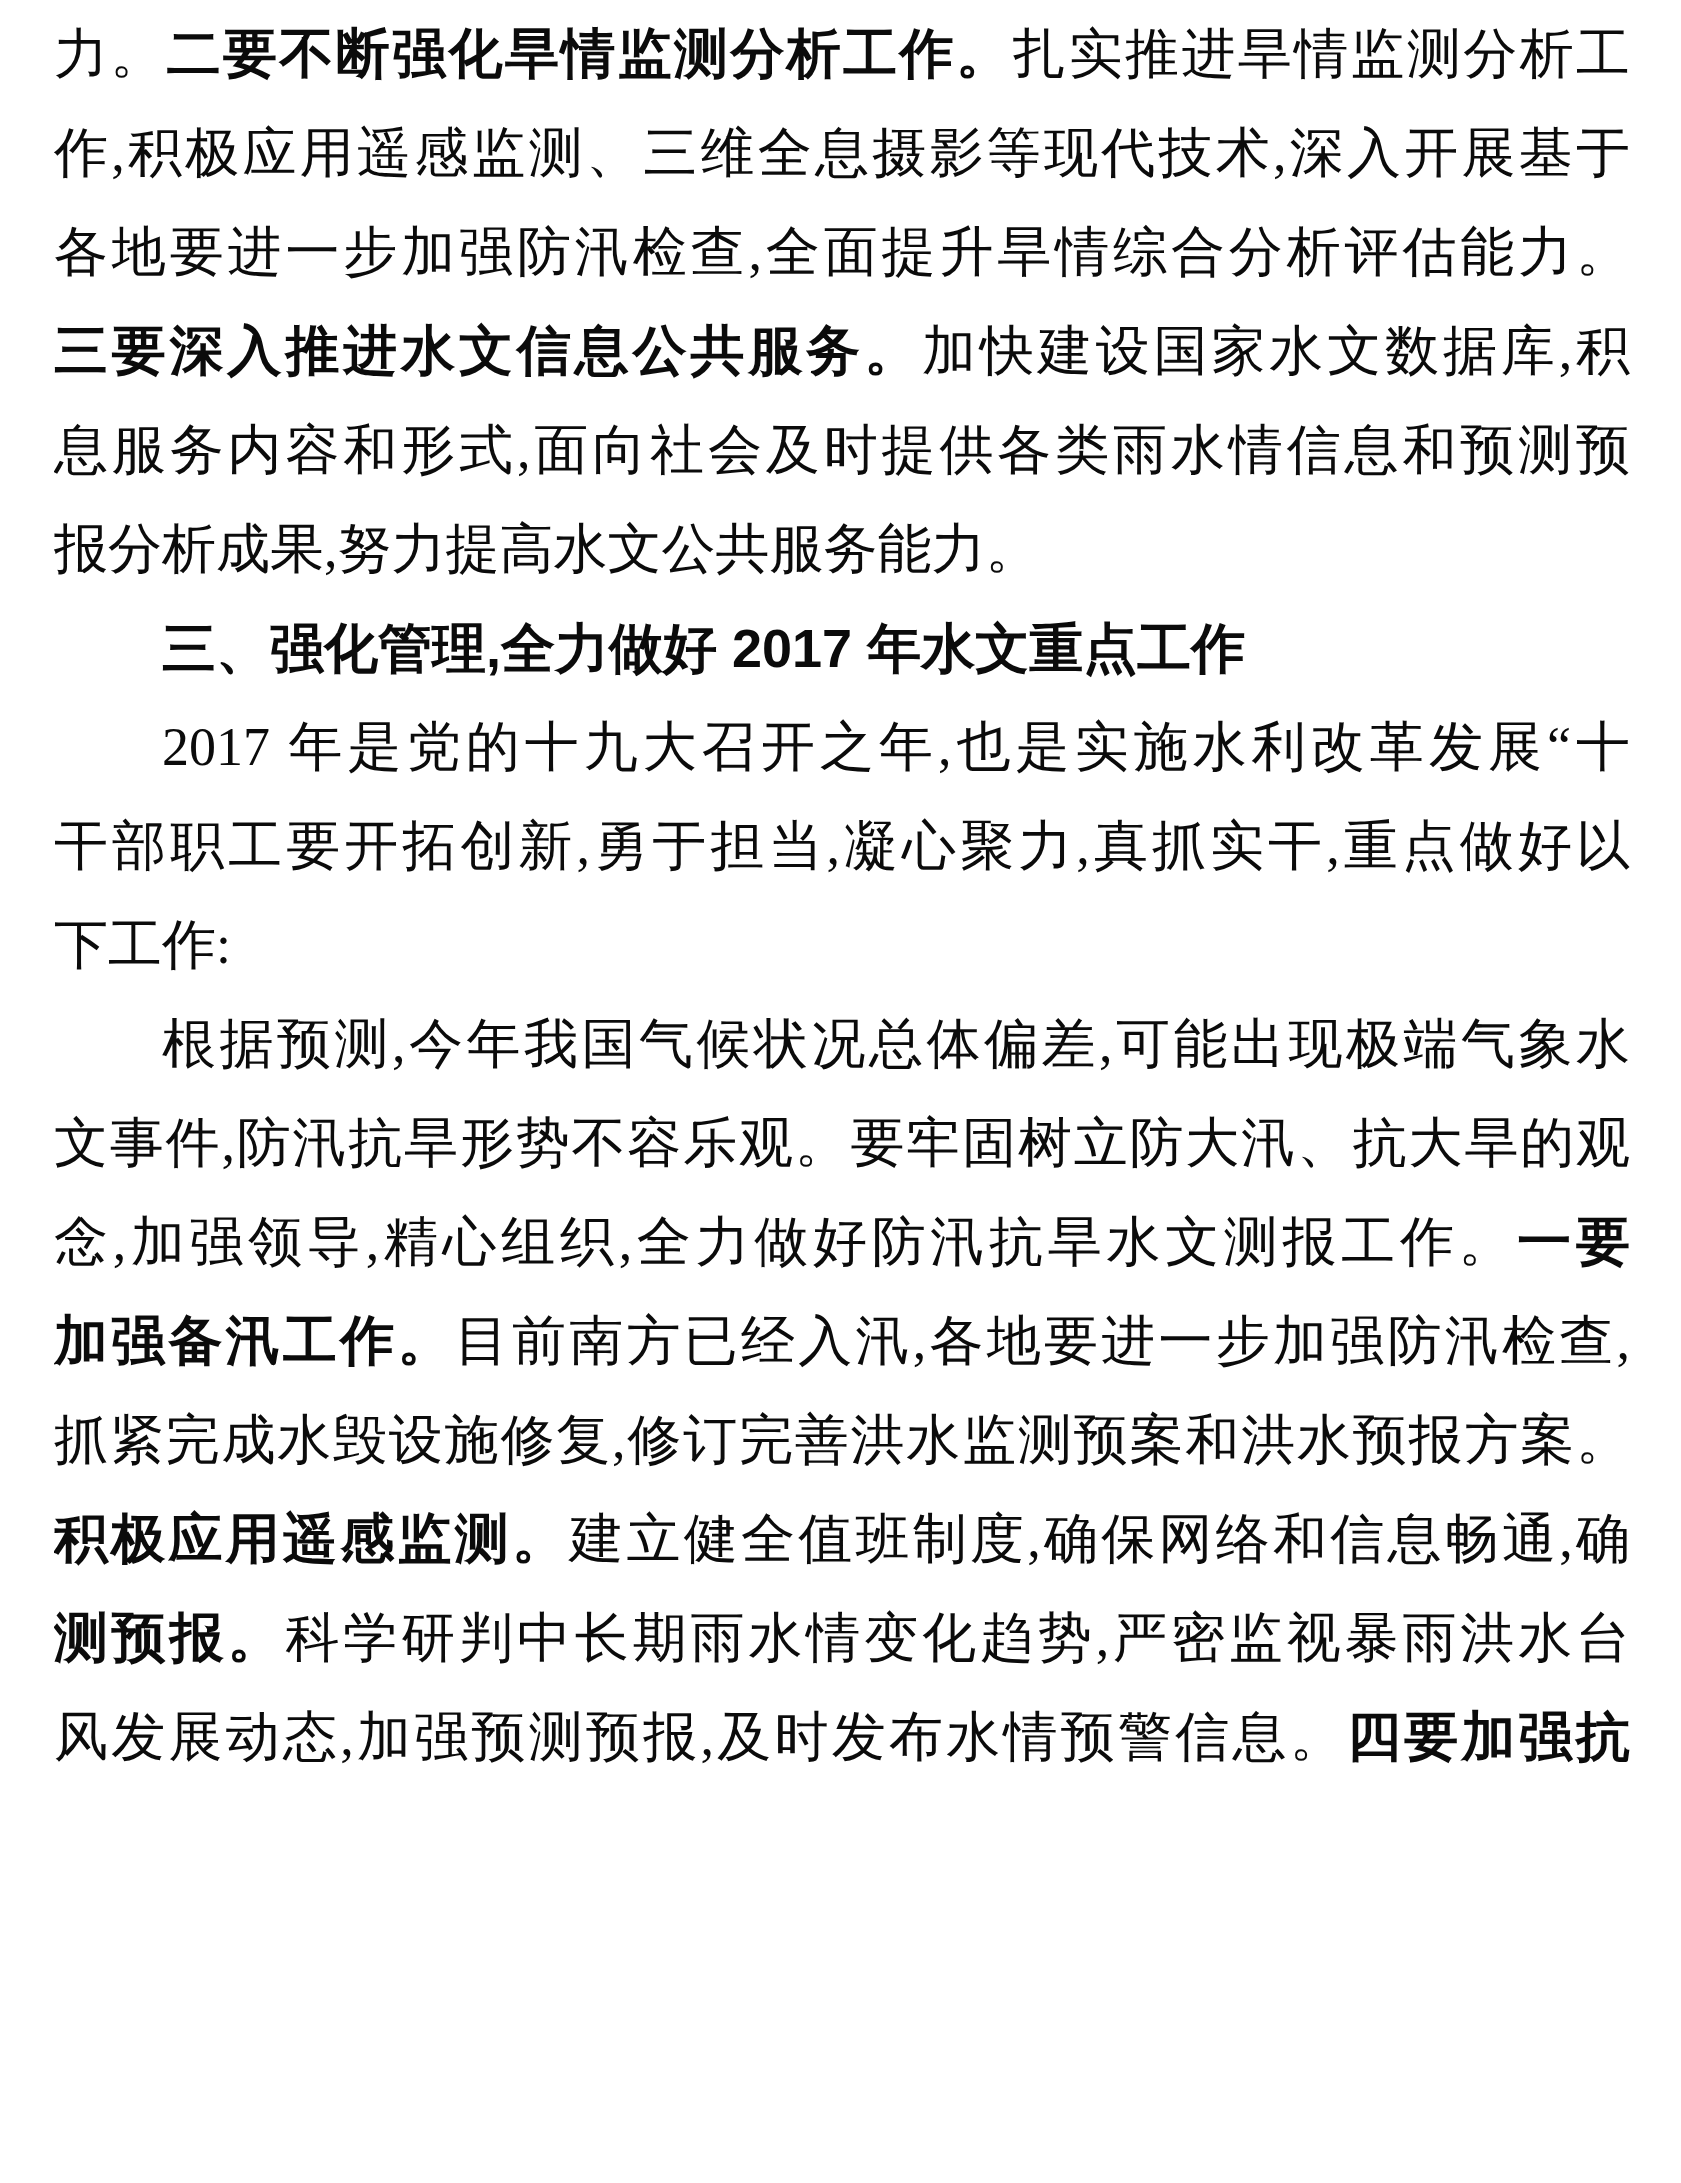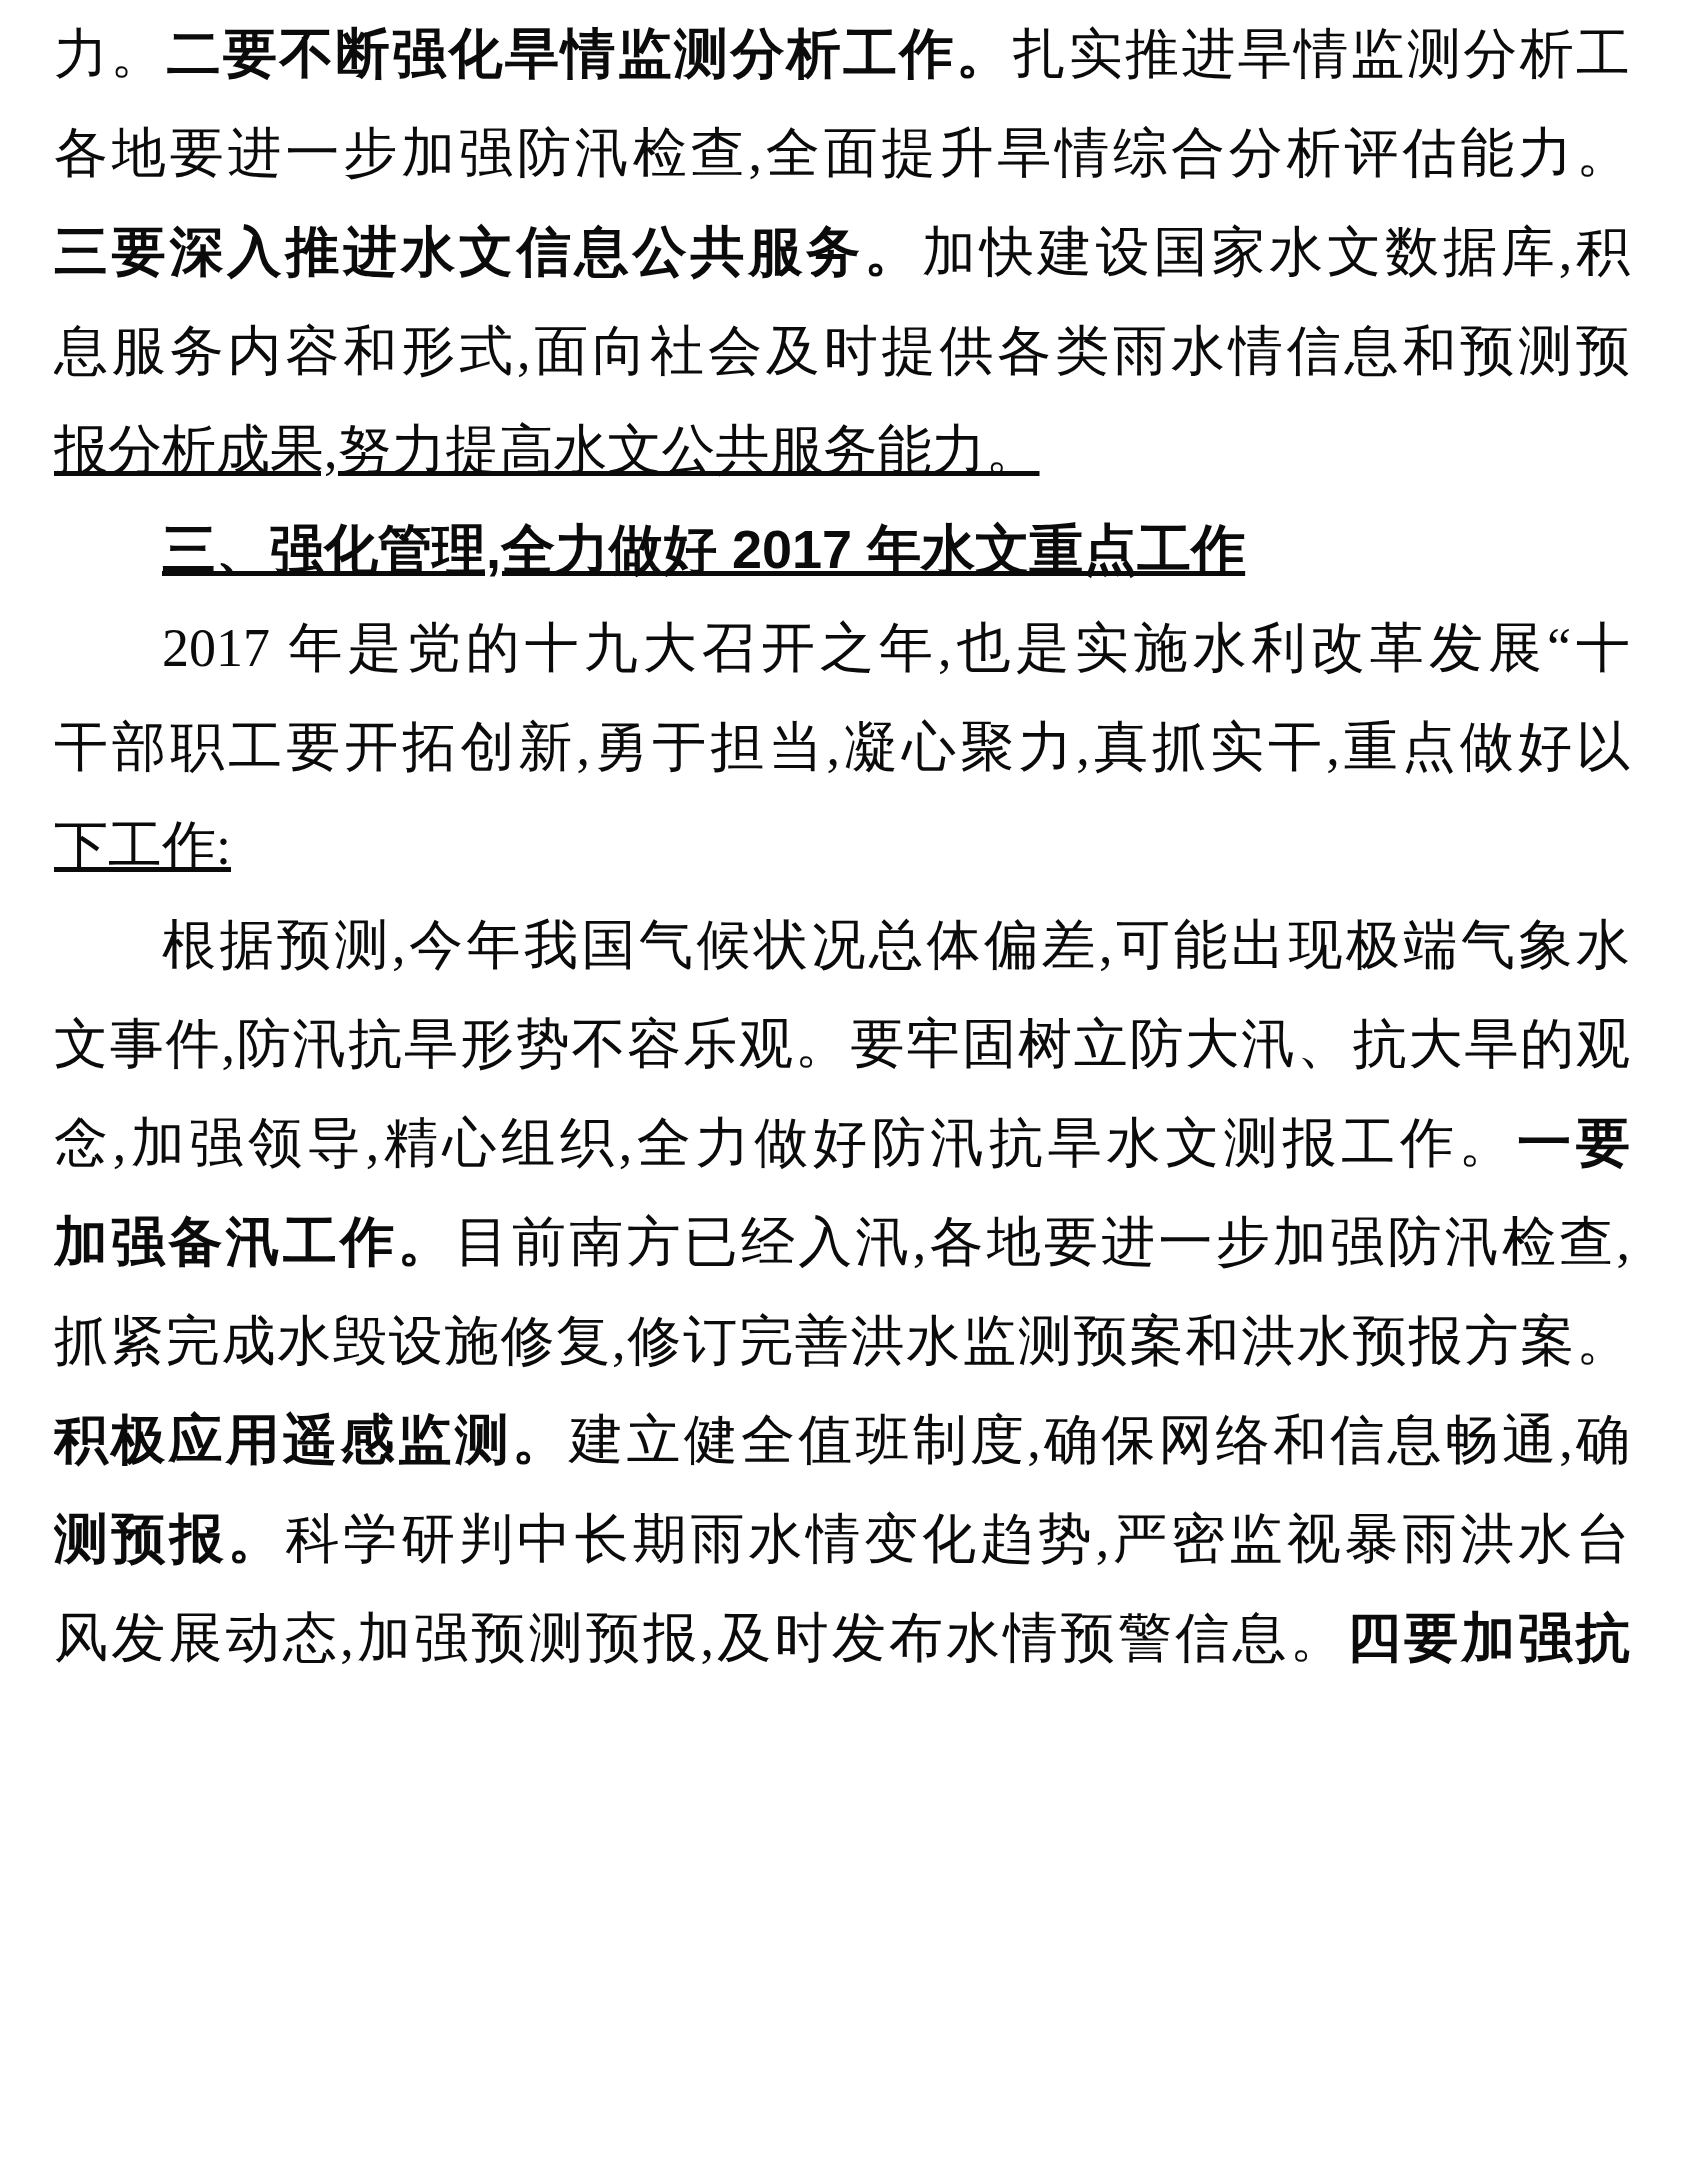--- a/index.html
+++ b/index.html
@@ -28,39 +28,39 @@
     height: 99px;
     white-space: normal;
     text-align: justify;
     text-align-last: justify;
     text-justify: inter-character;
     overflow: hidden;
   }
   .line.no-fill {
     text-align: center;
     text-align-last: left;
-    text-decoration: underline;
   }
   .line.indent {
     text-indent: 2em;
   }
   .line.heading {
     font-family: "Liberation Sans", "DejaVu Sans", sans-serif;
     font-weight: 700;
   }
   .seg.bold {
     font-weight: 700;
   }
 </style>
 </head>
 <body>
 
 <div class="page">
   <div class="content">
       <div class="line"><span class="seg">力。</span><span class="seg bold">二要不断强化旱情监测分析工作。</span><span class="seg">扎实推进旱情监测分析工</span></div>
+      <div class="line"><span class="seg">作,积极应用遥感监测、三维全息摄影等现代技术,深入开展基于</span></div>
       <div class="line"><span class="seg">各地要进一步加强防汛检查,全面提升旱情综合分析评估能力。</span></div>
       <div class="line"><span class="seg bold">三要深入推进水文信息公共服务。</span><span class="seg">加快建设国家水文数据库,积</span></div>
       <div class="line"><span class="seg">息服务内容和形式,面向社会及时提供各类雨水情信息和预测预</span></div>
       <div class="line no-fill"><span class="seg">报分析成果,努力提高水文公共服务能力。</span></div>
       <div class="line indent no-fill heading"><span class="seg bold">三、强化管理,全力做好 2017 年水文重点工作</span></div>
       <div class="line indent"><span class="seg">2017 年是党的十九大召开之年,也是实施水利改革发展“十</span></div>
       <div class="line"><span class="seg">干部职工要开拓创新,勇于担当,凝心聚力,真抓实干,重点做好以</span></div>
       <div class="line no-fill"><span class="seg">下工作:</span></div>
       <div class="line indent"><span class="seg">根据预测,今年我国气候状况总体偏差,可能出现极端气象水</span></div>
       <div class="line"><span class="seg">文事件,防汛抗旱形势不容乐观。要牢固树立防大汛、抗大旱的观</span></div>

